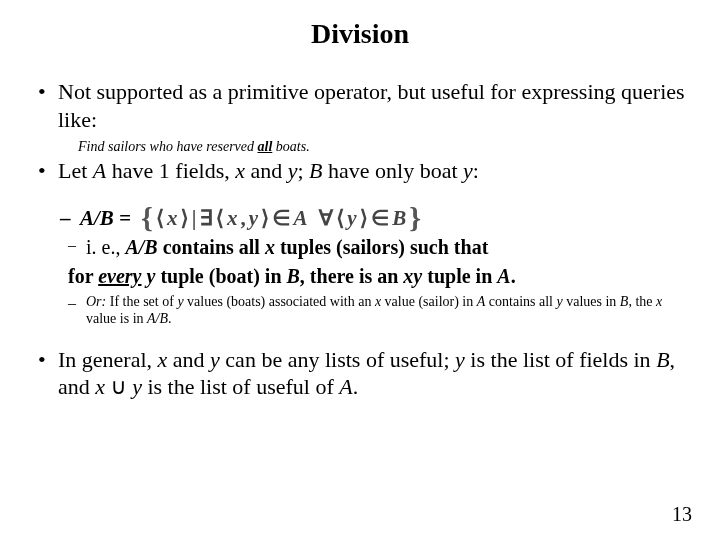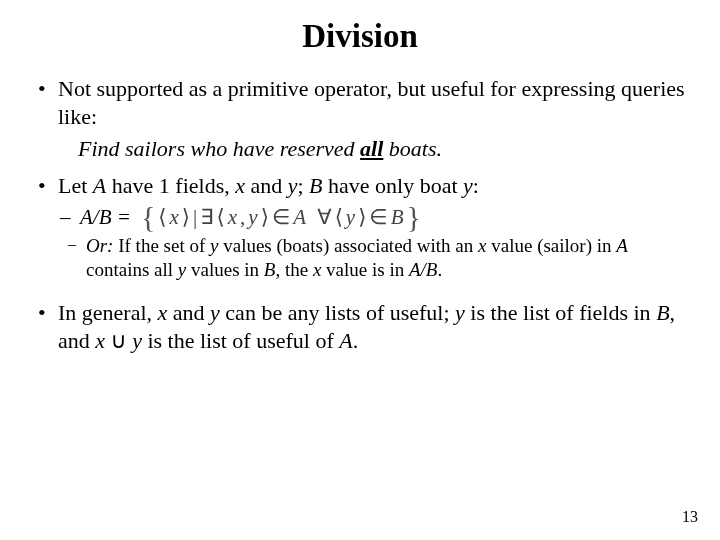--- a/index.html
+++ b/index.html
@@ -7,47 +7,47 @@
     width: 720px;
     height: 540px;
     background: #fff;
     font-family: "Times New Roman", Times, serif;
     color: #000;
     position: relative;
     padding: 18px 30px 0 30px;
   }
   .title {
     text-align: center;
-    font-size: 33px;
+    font-size: 28px;
     font-weight: bold;
-    margin-bottom: 20px;
+    margin-bottom: 28px;
   }
   ul.top { list-style: none; }
   ul.top > li {
     position: relative;
     padding-left: 28px;
     font-size: 22px;
     line-height: 1.25;
     margin-bottom: 6px;
   }
   ul.top > li::before {
     content: "•";
     position: absolute;
     left: 8px;
     top: 0;
     font-size: 22px;
   }
   .example {
     font-style: italic;
     padding-left: 48px;
-    font-size: 22px;
-    margin: 2px 0 10px 0;
+    font-size: 14px;
+    margin: 2px 0 2px 0;
   }
   .example .u { text-decoration: underline; font-weight: bold; }
-  ul.sub { list-style: none; margin-top: 4px; }
+  ul.sub { list-style: none; margin-top: 20px; font-weight: bold; }
   ul.sub > li {
     position: relative;
     padding-left: 22px;
     font-size: 21px;
     line-height: 1.25;
     margin-bottom: 4px;
   }
   ul.sub > li::before {
     content: "–";
     position: absolute;
@@ -82,22 +82,22 @@
     font-size: 16px;
   }
   .b { font-weight: bold; }
   .i { font-style: italic; }
   .bi { font-weight: bold; font-style: italic; }
   .bui { font-weight: bold; font-style: italic; text-decoration: underline; }
   .second-line { padding-left: 10px; font-size: 20px; margin-bottom: 4px; }
   .pagenum {
     position: absolute;
     bottom: 14px;
-    right: 22px;
-    font-size: 16px;
+    right: 28px;
+    font-size: 20px;
   }
   .gap { height: 12px; }
 </style>
 </head>
 <body>
 
 <div class="title">Division</div>
 
 <ul class="top">
   <li>
@@ -128,23 +128,31 @@
             <span class="sym">∀</span>
             <span class="sym">⟨</span><span>y</span><span class="sym">⟩</span>
             <span class="sym">∈</span>
             <span>B</span>
             <span class="brace">}</span>
           </span>
         </span>
       </li>
     </ul>
 
+    <ul class="subsub">
+      <li>
+        <span>i. e., </span><span class="bi">A/B</span><span class="b"> contains all </span><span class="bi">x</span><span class="b"> tuples (sailors) such that</span>
+      </li>
+    </ul>
+    <div class="second-line">
+      <span class="b">for </span><span class="bui">every</span><span class="b"> </span><span class="bi">y</span><span class="b"> tuple (boat) in </span><span class="bi">B</span><span class="b">, there is an </span><span class="bi">xy</span><span class="b"> tuple in </span><span class="bi">A</span><span class="b">.</span>
+    </div>
 
     <ul class="subsub">
-      <li style="font-size:19px;">
+      <li style="font-size:14px;">
         <span class="i">Or:</span><span> If the set of </span><span class="i">y</span><span> values (boats) associated with an </span><span class="i">x</span><span> value (sailor) in </span><span class="i">A</span><span> contains all </span><span class="i">y</span><span> values in </span><span class="i">B</span><span>, the </span><span class="i">x</span><span> value is in </span><span class="i">A/B</span><span>.</span>
       </li>
     </ul>
   </li>
 </ul>
 
 <div class="gap"></div>
 
 <ul class="top">
   <li>

